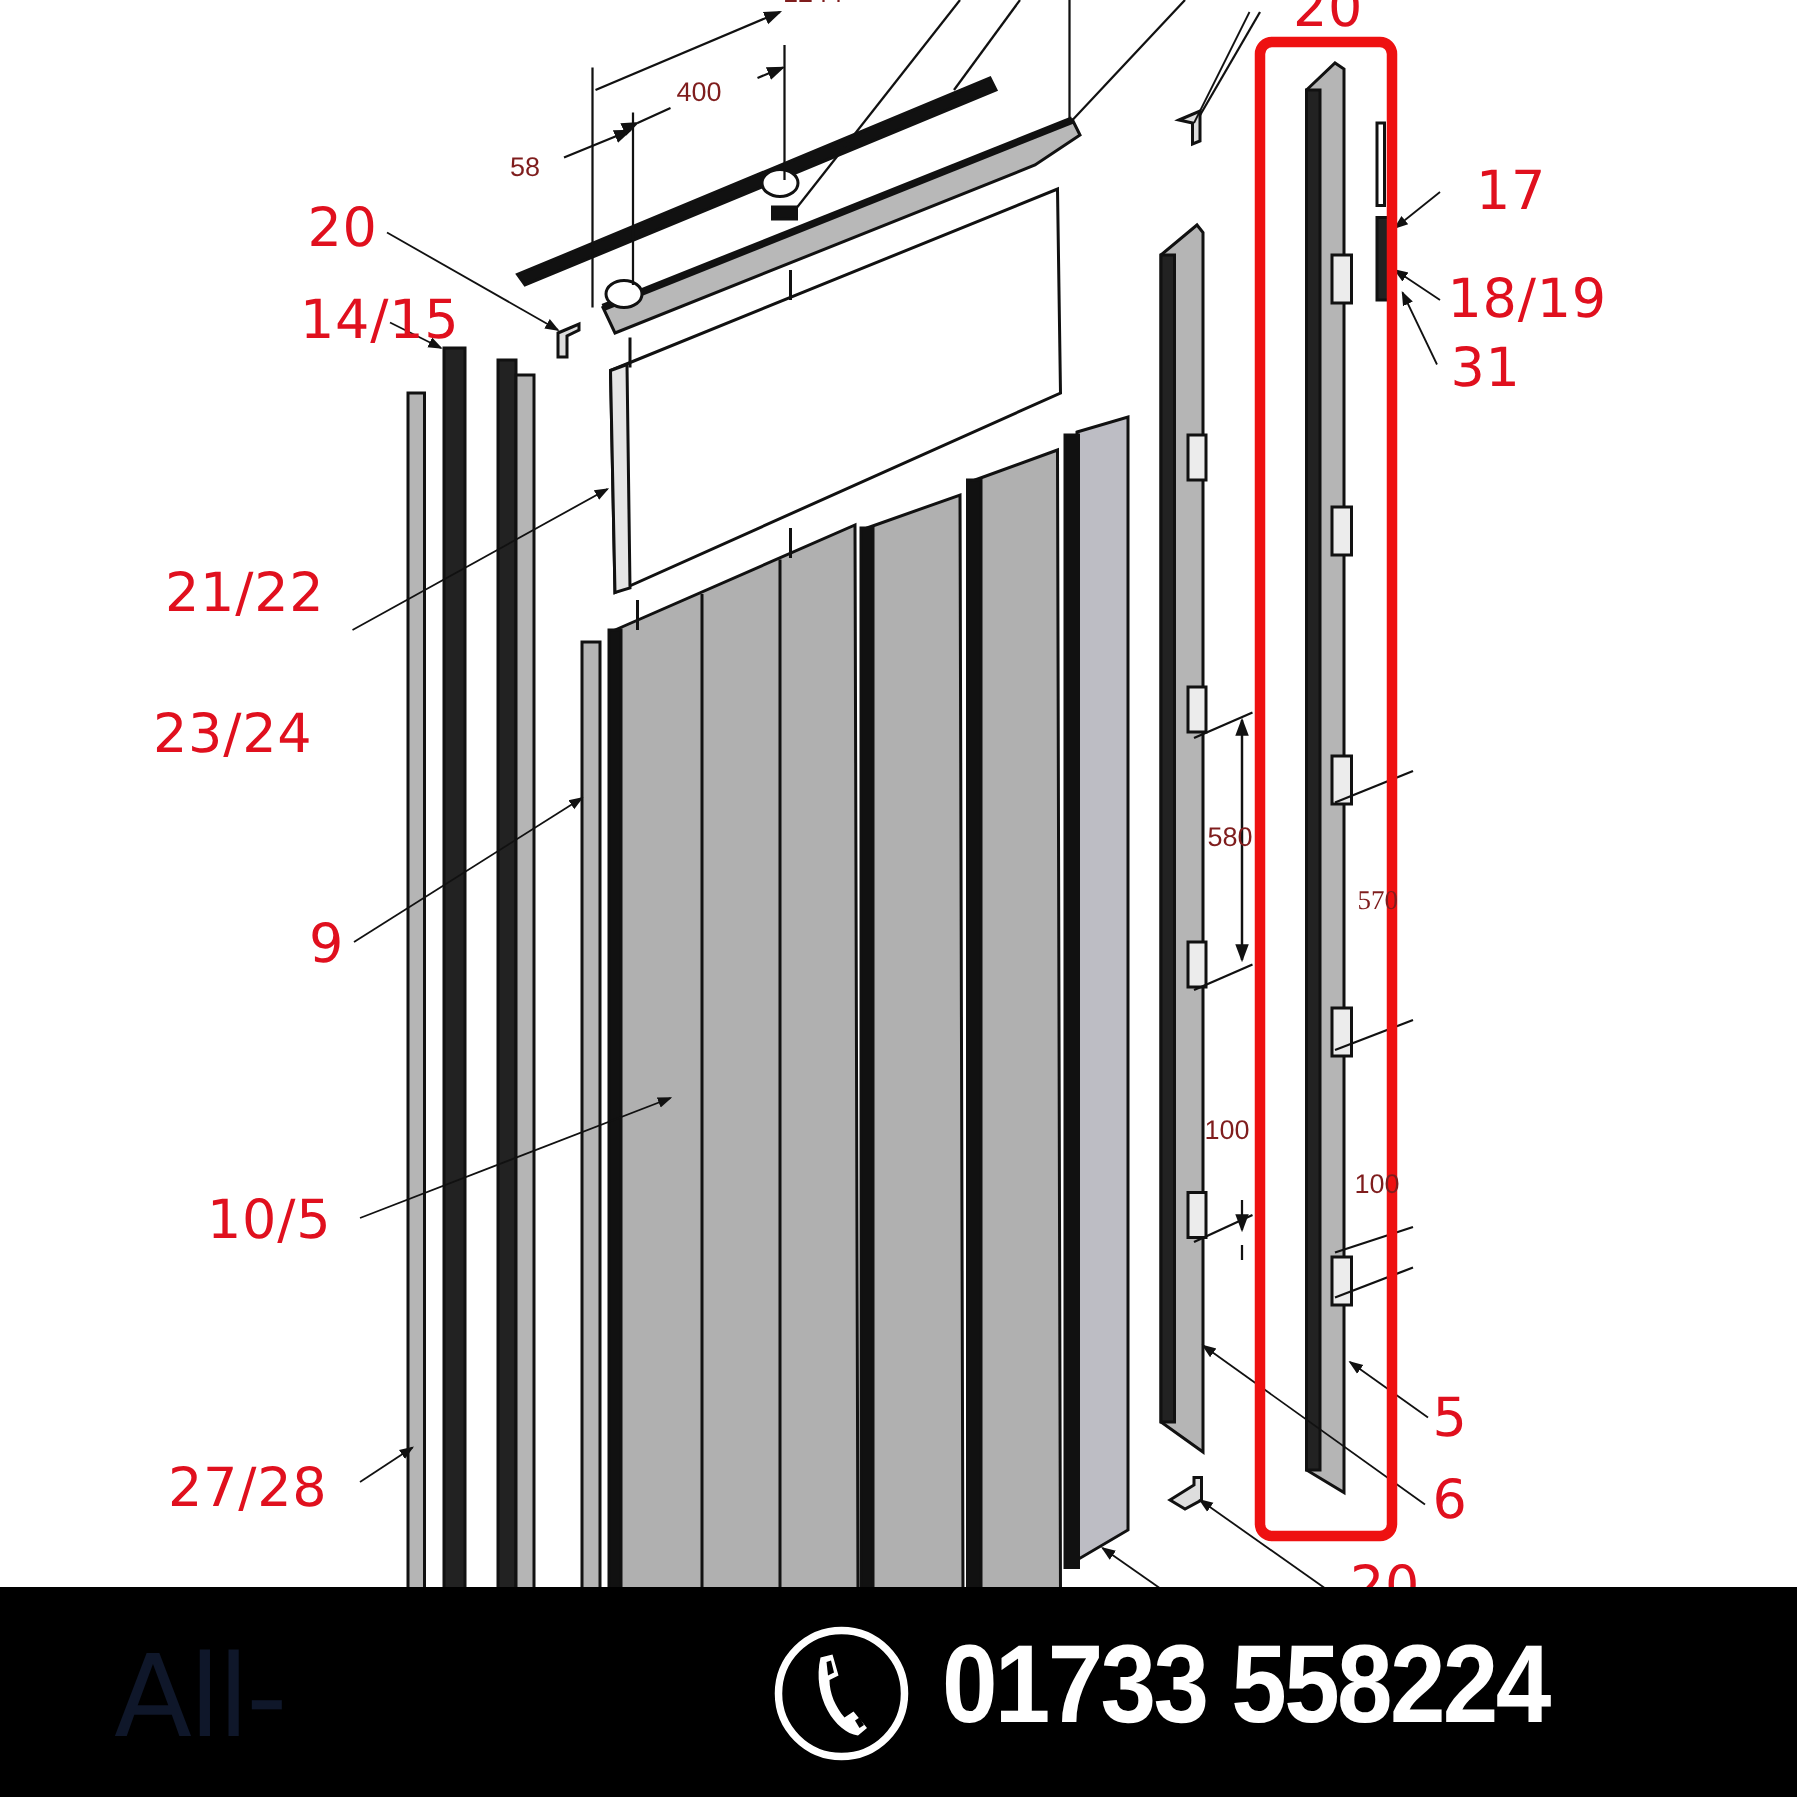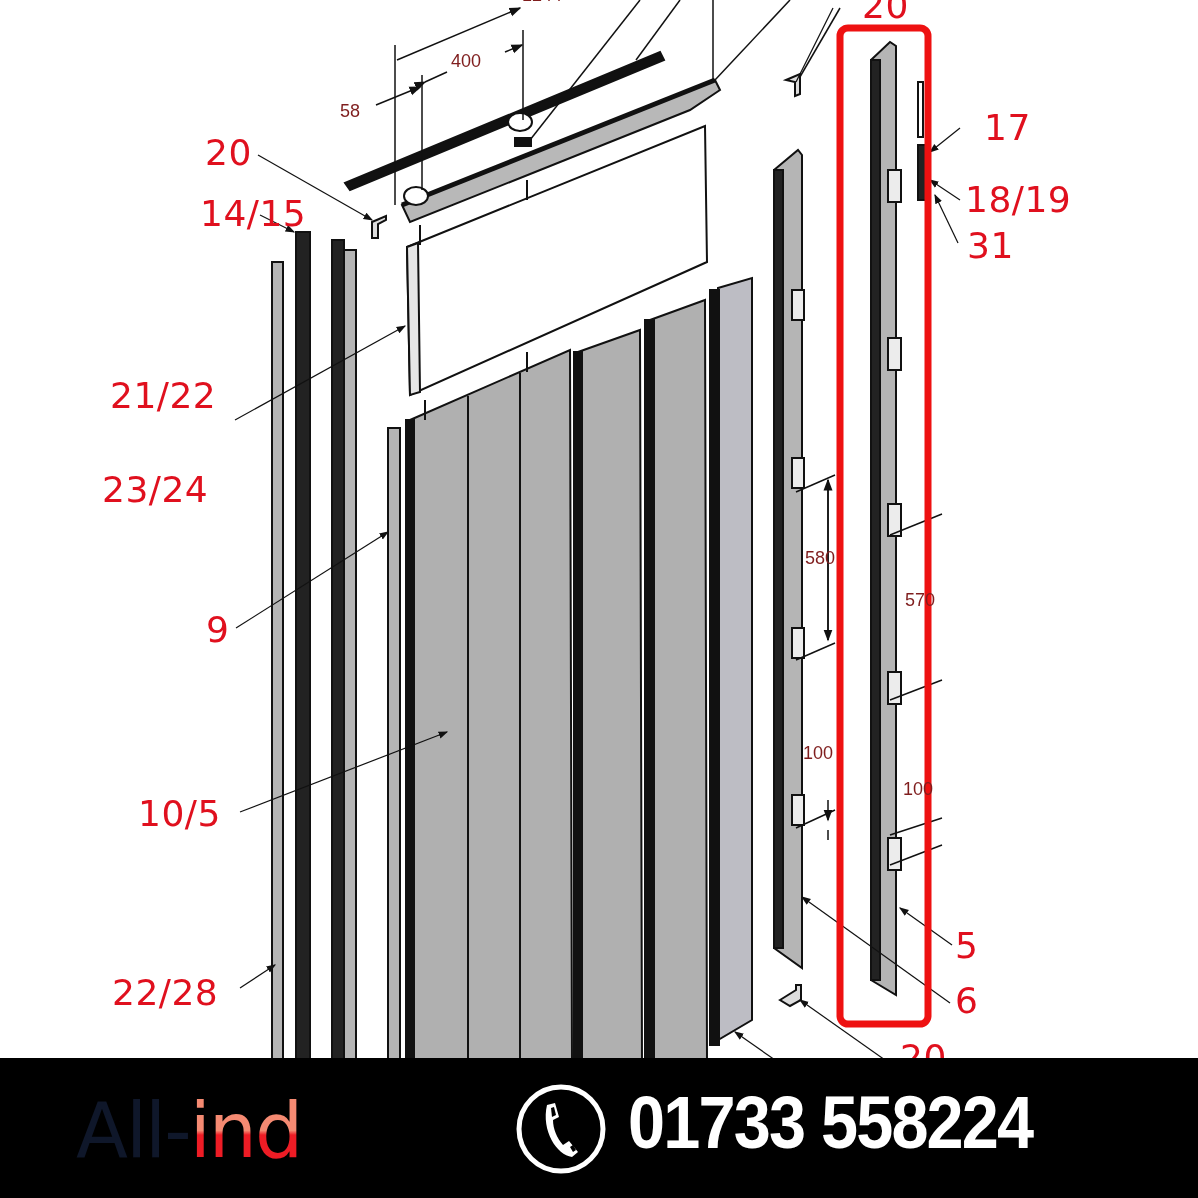--- a/index.html
+++ b/index.html
@@ -144,43 +144,42 @@
       <line x1="775" y1="1060" x2="735" y2="1032" marker-end="url(#arr)"></line>
     </g>
 
     <rect x="840" y="28" width="88" height="996" rx="8" ry="8" fill="none" stroke="#ee1111" stroke-width="7"></rect>
   </svg>
 
   <span class="dim" style="left:522px;top:-14px;">1244</span>
   <span class="dim" style="left:451px;top:52px;">400</span>
   <span class="dim" style="left:340px;top:102px;">58</span>
   <span class="dim" style="left:805px;top:549px;">580</span>
-  <span class="dim" style="left:905px;top:591px;">570</span>
+  <span class="dim" style="left:905px;top:591px;font-family:Liberation Serif, serif;">570</span>
   <span class="dim" style="left:803px;top:744px;">100</span>
   <span class="dim" style="left:903px;top:780px;">100</span>
 
   <span class="lbl" style="left:862px;top:-12px;">20</span>
   <span class="lbl" style="left:984px;top:110px;">17</span>
   <span class="lbl" style="left:965px;top:182px;">18/19</span>
   <span class="lbl" style="left:967px;top:228px;">31</span>
   <span class="lbl" style="left:205px;top:135px;">20</span>
   <span class="lbl" style="left:155px;top:196px;margin-left:45px;">14/15</span>
   <span class="lbl" style="left:110px;top:378px;">21/22</span>
   <span class="lbl" style="left:102px;top:428px;margin-top:44px;">23/24</span>
   <span class="lbl" style="left:206px;top:612px;">9</span>
   <span class="lbl" style="left:138px;top:796px;">10/5</span>
-  <span class="lbl" style="left:112px;top:975px;">22/28</span>
+  <span class="lbl" style="left:112px;top:975px;">27/28</span>
   <span class="lbl" style="left:955px;top:928px;">5</span>
   <span class="lbl" style="left:955px;top:983px;">6</span>
   <span class="lbl" style="left:900px;top:1040px;">20</span>
 
   <div id="footer"></div>
   <div id="brand">
     <span class="a">All-</span>
-    <span class="b">ind</span>
   </div>
   <svg id="phone-icon" viewBox="0 0 92 92">
     <circle cx="46" cy="46" r="42" fill="none" stroke="#fff" stroke-width="5"></circle>
     <path d="M32,22 L40,20 L44,34 L38,37 C38,46 42,55 48,62 L54,58 L63,69 L57,74 C42,72 26,48 32,22 z" fill="#fff"></path>
     <path d="M36,25 L39,24 L41,32 L37,34 z" fill="#000"></path>
     <path d="M55,64 L58,62 L61,67 L58,69 z" fill="#000"></path>
   </svg>
   <div id="phone">01733 558224</div>
 </div>
 

